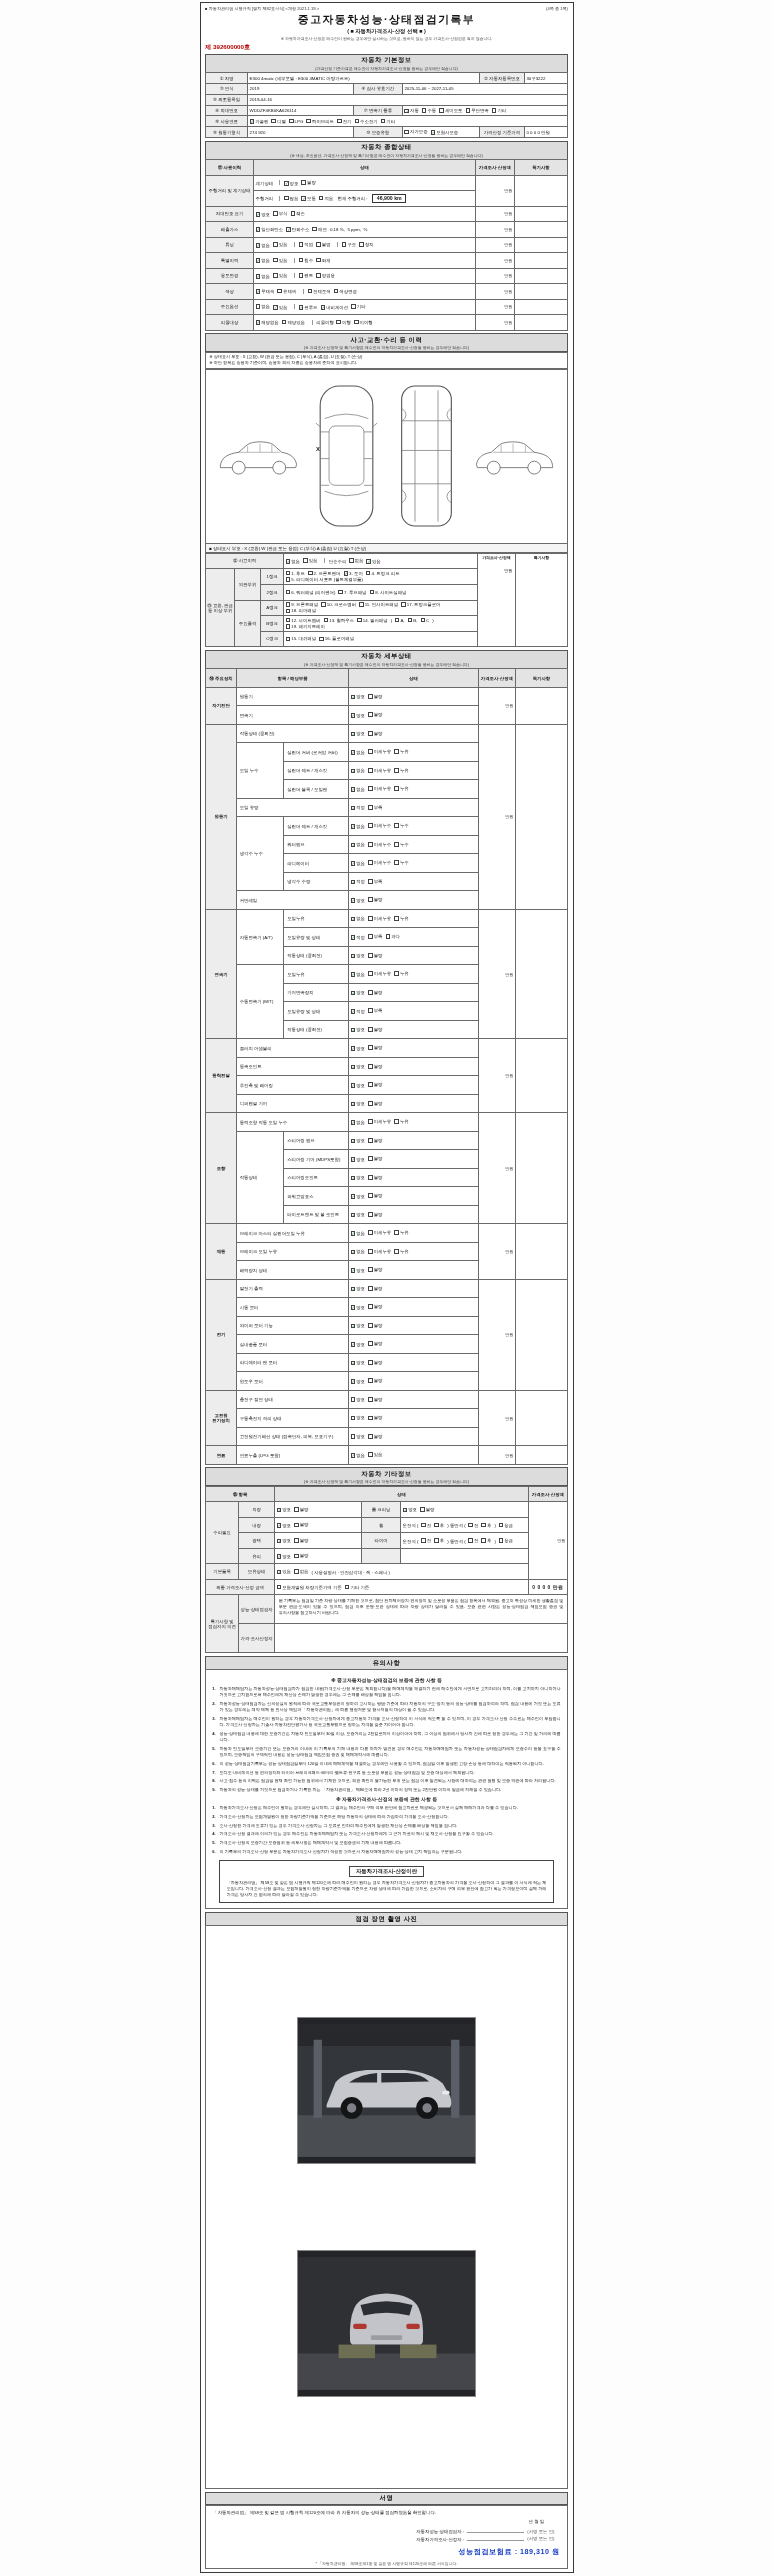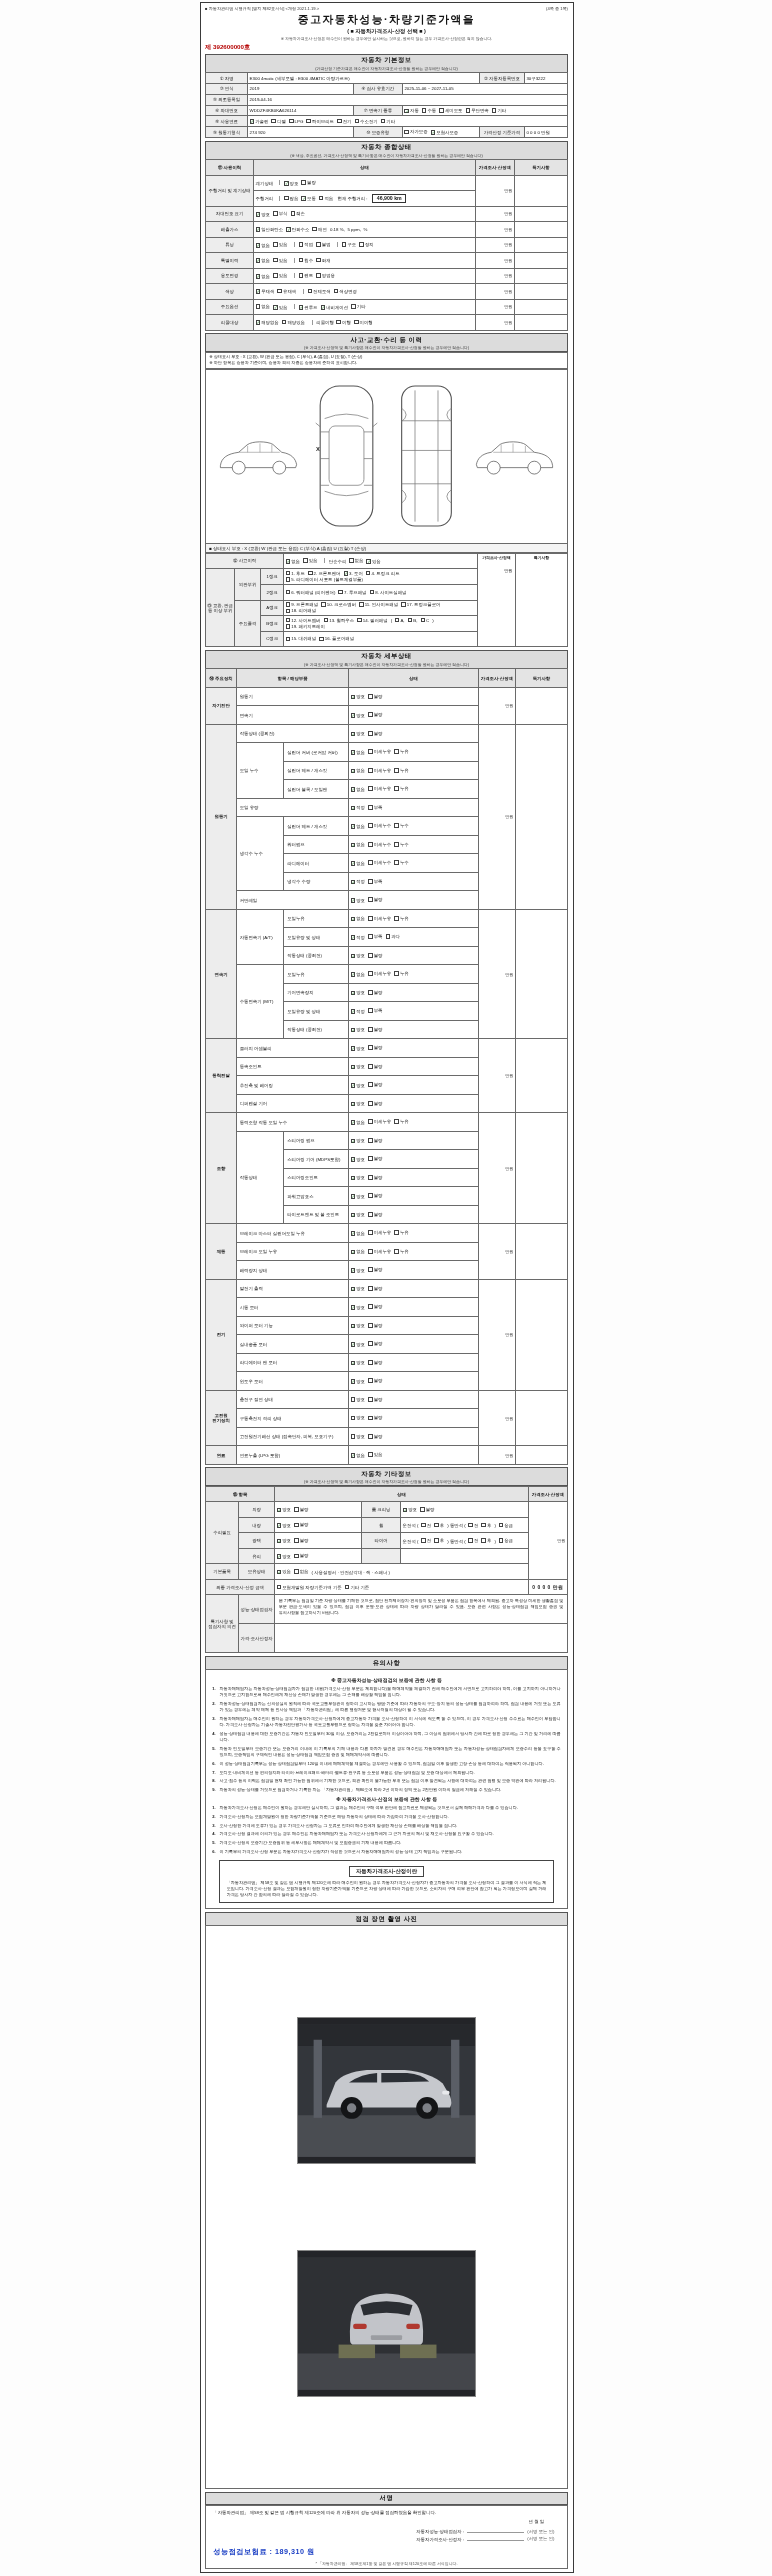--- a/index.html
+++ b/index.html
@@ -59,37 +59,37 @@
 .photowrap{flex:1;border:0.5px solid #6a6a6a;margin-top:-0.5px;display:flex;flex-direction:column;align-items:center;justify-content:space-evenly;padding:5.2px 0;background:#fff}
 .photo{width:179px;height:147px;border:0.5px solid #888;background:#232428;overflow:hidden}
 .photo svg{width:100%;height:100%;display:block}
 .signbody{border:0.5px solid #6a6a6a;margin-top:-0.5px;padding:4.1px 7.2px 2.1px;display:flex;flex-direction:column;background:#fff}
 .confirm{font-size:4.4px}
 .dateline{font-size:4.4px;text-align:right;margin:4.1px 15.5px 2.1px 0}
 .sigline{font-size:4.4px;text-align:right;margin:1.5px 5.2px 0 0}
 .sigrole{margin-right:3.1px}
 .sigblank{display:inline-block;width:57px;border-bottom:0.5px solid #999;height:5.2px;margin-right:3.1px}
 .sigsign{color:#555}
-.premium{color:#1b3fc4;font-weight:bold;font-size:7.2px;text-align:left;letter-spacing:0.5px;margin:5.2px 0 3.1px}
+.premium{color:#1b3fc4;font-weight:bold;font-size:7.2px;text-align:right;letter-spacing:0.5px;margin:5.2px 0 3.1px}
 .formfooter{font-size:3.9px;color:#444;text-align:center;margin-top:1px}
 svg.diagram{display:block}
 </style>
 </head>
 <body>
 
 <div class="canvas">
 <div class="page">
 
   <div class="topbar">
     <span>■ 자동차관리법 시행규칙 [별지 제82호서식] &lt;개정 2021.1.19.&gt;</span>
     <span>(4쪽 중 1쪽)</span>
   </div>
 
   <div class="titleblock">
-    <div class="title">중고자동차성능·차량기준가액을</div>
+    <div class="title">중고자동차성능·상태점검기록부</div>
     <div class="subtitle">( ■ 자동차가격조사·산정 선택 ■ )</div>
     <div class="subnote">※ 자동차가격조사·산정은 매수인이 원하는 경우에만 실시하는 것으로, 원하지 않는 경우 가격조사·산정란은 적지 않습니다.</div>
   </div>
   <div class="docno">제 392600000호</div>
 
   <section>
     <div class="secbar">
       <div class="st">자동차 기본정보</div>
       <div class="sn">(가격산정 기준가격은 매수인이 자동차가격조사·산정을 원하는 경우에만 적습니다)</div>
     </div>

